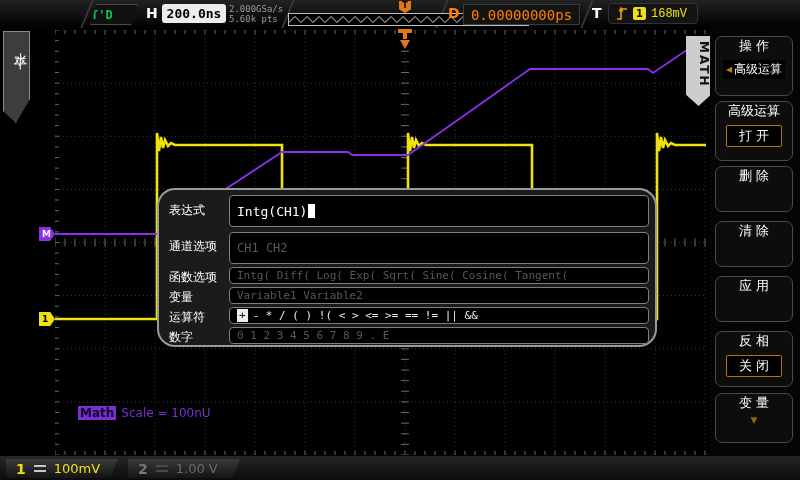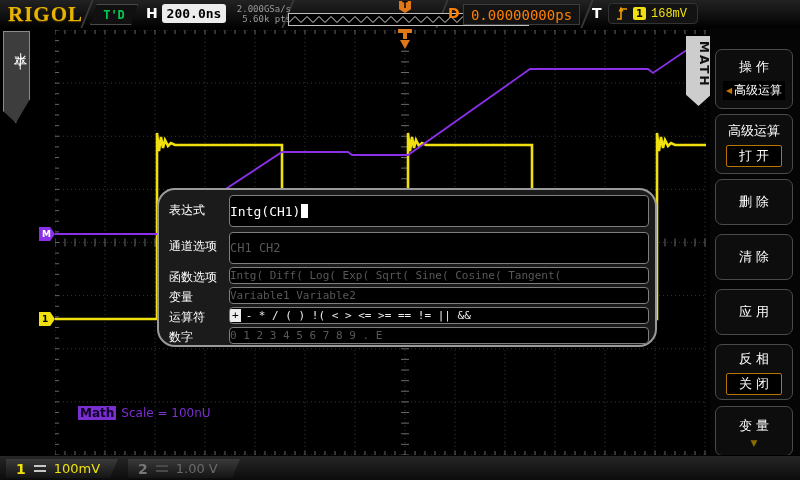--- a/index.html
+++ b/index.html
@@ -3,25 +3,25 @@
 <meta charset="utf-8">
 <style>
   html,body{margin:0;padding:0;background:#000;}
   #stage{position:relative;width:800px;height:480px;background:#000;overflow:hidden;
          font-family:"DejaVu Sans","Liberation Sans",sans-serif;}
   .abs{position:absolute;}
 
   
   #top-bar{left:0;top:0;width:800px;height:28px;background:linear-gradient(180deg,#222 0%,#060606 85%,#000 100%);border-bottom:1px solid #000;}
   #logo{left:8px;top:2px;font-family:"Liberation Serif","DejaVu Serif",serif;font-weight:bold;font-size:21px;color:#e8b400;letter-spacing:1px;text-shadow:0 1px 1px #5a4200;}
-  #td-badge{left:90px;top:4px;width:46px;height:19px;background:#101010;border:1px solid #4a4a4a;clip-path:polygon(14% 0,100% 0,86% 100%,0 100%);display:flex;align-items:center;justify-content:center;}
+  #td-badge{left:90px;top:4px;width:46px;height:19px;background:#101010;border:1px solid #4a4a4a;clip-path:polygon(14% 0,100% 0,86% 100%,0 100%);display:flex;align-items:center;}
   #td-badge span{color:#00cc50;font-weight:bold;font-size:12px;font-family:"DejaVu Sans Mono",monospace;}
   .bar-letter{top:5px;color:#fff;font-weight:bold;font-size:14px;}
   #hscale-box{left:162px;top:4px;width:64px;height:19px;background:#ececec;border-radius:3px;color:#000;font-weight:bold;font-size:13px;display:flex;align-items:center;justify-content:center;font-family:"DejaVu Sans Mono",monospace;}
-  #sample-info{left:229px;top:4px;width:62px;text-align:right;color:#9a9a9a;font-size:9px;line-height:10px;font-family:"DejaVu Sans Mono",monospace;}
+  #sample-info{left:229px;top:4px;width:62px;text-align:left;color:#9a9a9a;font-size:9px;line-height:10px;font-family:"DejaVu Sans Mono",monospace;}
   #mem-strip{left:288px;top:13px;width:239px;height:11px;background:#000;border:1px solid #c0c0c0;}
   #mem-flag{left:399px;top:1px;width:12px;height:12px;background:#e07818;clip-path:polygon(0 0,100% 0,100% 68%,50% 100%,0 68%);color:#000;font-size:8px;font-weight:bold;text-align:center;line-height:9px;}
   #d-label{left:448px;color:#ff8000;}
   #d-value-box{left:463px;top:4px;width:115px;height:19px;background:#131313;border:1px solid #3c3c3c;border-radius:0;color:#ff8000;font-size:14px;display:flex;align-items:center;justify-content:center;font-family:"DejaVu Sans Mono",monospace;}
   #t-label{left:592px;}
   #trig-box{left:608px;top:3px;width:90px;height:21px;background:#131313;border:1px solid #333;border-radius:4px;display:flex;align-items:center;gap:5px;padding-left:6px;box-sizing:border-box;}
   #trig-ch-badge{width:13px;height:13px;background:#f0e10e;border-radius:2px;color:#000;font-size:10px;font-weight:bold;text-align:center;line-height:13px;}
   #trig-level{color:#f0e10e;font-size:12px;font-family:Liberation Mono, monospace;}
   .slash{position:absolute;top:0;width:10px;height:28px;border-left:2px solid #383838;transform:skewX(-22deg);}
 
@@ -37,35 +37,35 @@
   #trig-marker{left:397px;top:29px;}
 
   
   #math-scale{left:78px;top:406px;display:flex;align-items:center;gap:5px;font-size:12px;}
   #math-scale .badge{background:#7a2fd0;color:#12002b;font-weight:bold;padding:0 2px;font-size:12px;}
   #math-scale .txt{color:#7a2fd0;}
 
   
   #dialog{left:157px;top:188px;width:500px;height:159px;background:#1b1b1b;border:2px solid #9a9a9a;border-radius:18px;box-sizing:border-box;}
   .dlg-label{position:absolute;left:10px;color:#fff;font-size:12px;white-space:nowrap;}
-  .dlg-field{position:absolute;left:70px;width:420px;background:#000;border:1px solid #7e7e7e;border-radius:4px;box-sizing:border-box;display:flex;align-items:center;font-family:"DejaVu Sans Mono",monospace;white-space:pre;overflow:hidden;}
+  .dlg-field{position:absolute;left:70px;width:420px;background:#000;border:1px solid #7e7e7e;border-radius:4px;box-sizing:border-box;display:flex;align-items:center;padding-left:7px;font-family:"DejaVu Sans Mono",monospace;white-space:pre;overflow:hidden;}
   .f-tall{height:32px;}
   .f-short{height:17px;}
   .dim{color:#585858;font-size:11px;text-align:right;}
   #expr-field{color:#fff;font-size:13px;}
   #expr-cursor{display:inline-block;width:7px;height:14px;background:#fff;margin-left:1px;}
   #op-sel{background:#ededed;color:#000;font-size:11px;padding:0 2px;}
   #op-rest{color:#ededed;font-size:11px;margin-left:5px;}
 
   
   #math-tab{left:686px;top:36px;width:25px;height:70px;background:#cdcdcd;clip-path:polygon(0 0,100% 0,100% 84%,50% 100%,0 84%);color:#111;font-weight:bold;font-size:12px;writing-mode:vertical-rl;letter-spacing:2px;padding:5px 0 0 6px;box-sizing:border-box;}
 
   
   #menu-panel{left:710px;top:28px;width:90px;height:427px;background:#050505;}
-  .menu-btn{position:absolute;left:5px;width:78px;background:#0d0d0d;border:1px solid #4a4a4a;border-radius:7px;box-sizing:border-box;display:flex;flex-direction:column;align-items:center;justify-content:center;gap:5px;color:#fff;font-size:13px;margin-top:13px;}
+  .menu-btn{position:absolute;left:5px;width:78px;background:#0d0d0d;border:1px solid #4a4a4a;border-radius:7px;box-sizing:border-box;display:flex;flex-direction:column;align-items:center;gap:5px;color:#fff;font-size:13px;}
   .menu-sub{display:flex;align-items:center;gap:2px;font-size:12px;background:#000;padding:1px 3px;}
   .menu-sub-boxed{border:1px solid #b87400;border-radius:2px;background:#000;padding:1px 12px;font-size:13px;}
   .arrow-left{color:#c87800;font-size:8px;}
   .arrow-down{color:#8a6d00;font-size:9px;line-height:6px;}
 
   
   #bottom-bar{left:0;top:455px;width:800px;height:25px;background:linear-gradient(180deg,#262626,#0a0a0a);border-top:1px solid #000;}
   .ch-box{position:absolute;top:3px;height:19px;width:112px;background:linear-gradient(180deg,#3a3a3a,#141414);clip-path:polygon(0 0,100% 0,93% 100%,0 100%);display:flex;align-items:center;gap:8px;padding-left:10px;box-sizing:border-box;font-size:13px;}
   #ch1-box{left:6px;}
   #ch2-box{left:128px;}
@@ -78,21 +78,20 @@
 </head>
 <body>
 
 <div id="stage">
 
   <div id="top-bar" class="abs">
     <div class="slash" style="left:86px"></div>
     <div class="slash" style="left:287px"></div>
     <div class="slash" style="left:441px"></div>
     <div class="slash" style="left:586px"></div>
-    <div id="logo" class="abs">RIGOL</div>
     <div id="td-badge" class="abs">
       <span>T'D</span>
     </div>
     <div class="abs bar-letter" style="left:146px">H</div>
     <div id="hscale-box" class="abs">200.0ns</div>
     <div id="sample-info" class="abs">
       <div>2.000GSa/s</div>
       <div>5.60k pts</div>
     </div>
     <div id="mem-strip" class="abs">

